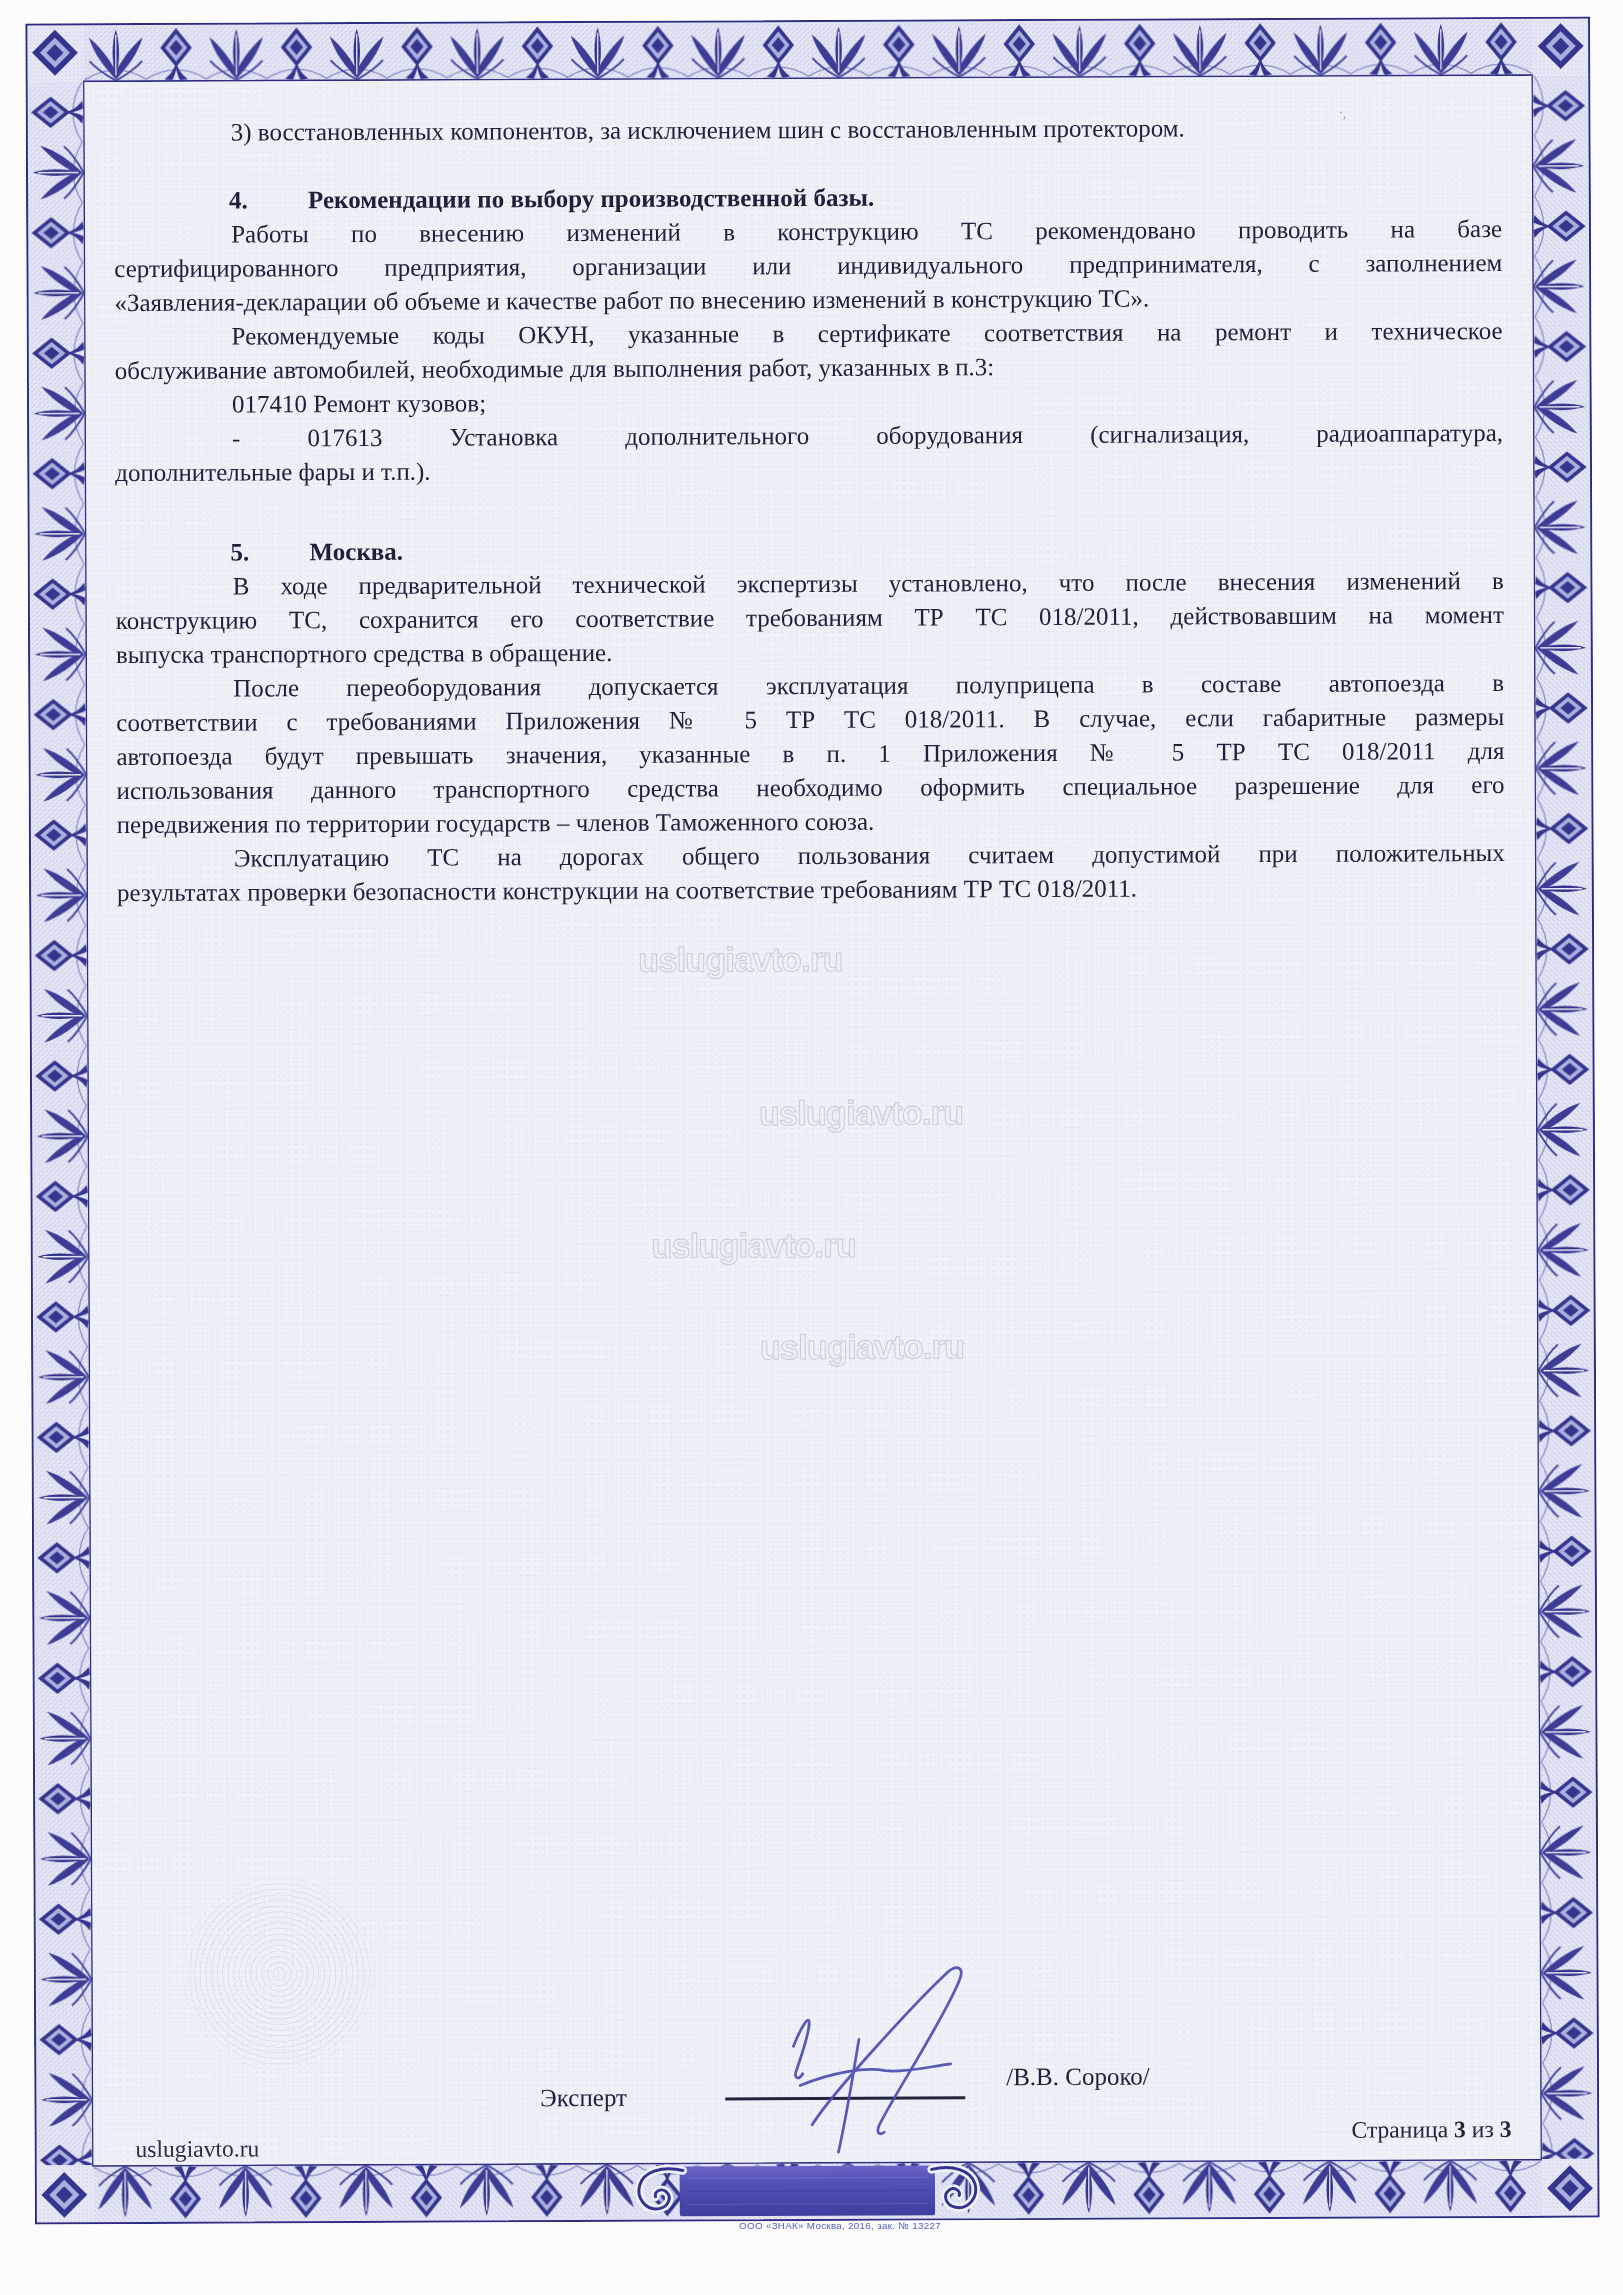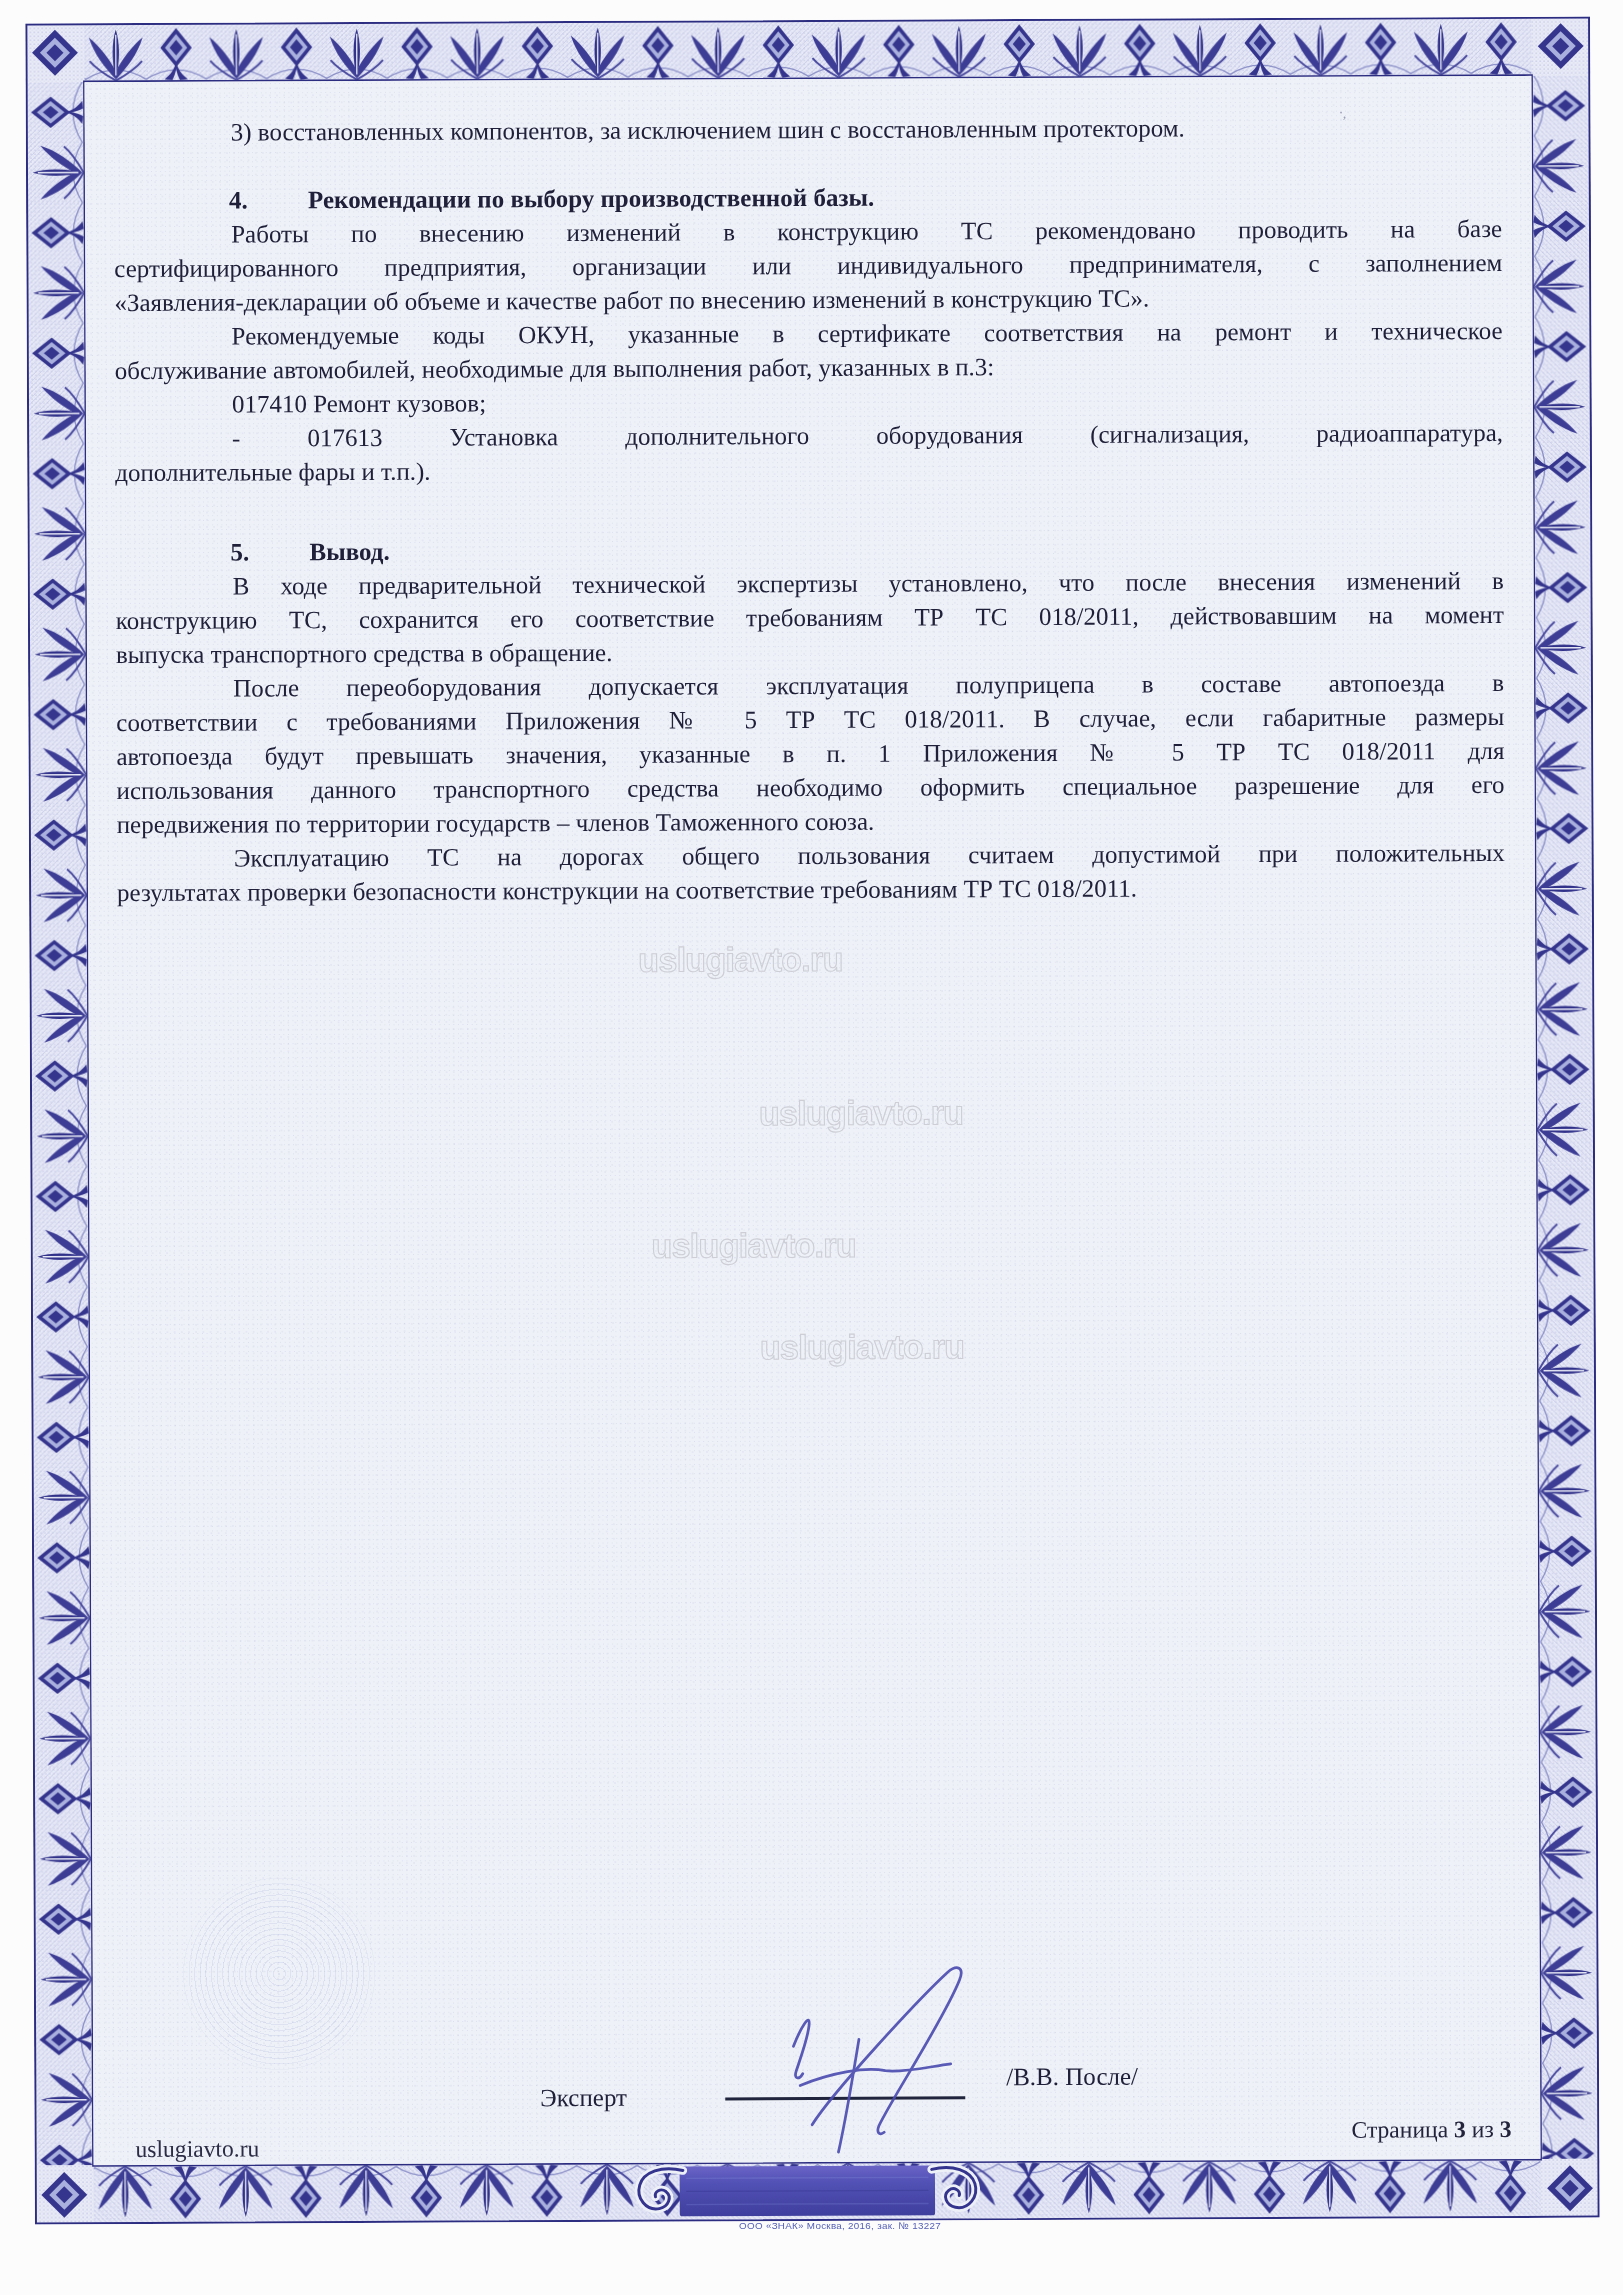--- a/index.html
+++ b/index.html
@@ -202,21 +202,21 @@
     <div class="ln hd"><span class="hnum">4.</span><span>Рекомендации по выбору производственной базы.</span></div>
     <div class="ln j ind">Работы по внесению изменений в конструкцию ТС рекомендовано проводить на базе</div>
     <div class="ln j">сертифицированного предприятия, организации или индивидуального предпринимателя, с заполнением</div>
     <div class="ln">«Заявления-декларации об объеме и качестве работ по внесению изменений в конструкцию ТС».</div>
     <div class="ln j ind">Рекомендуемые коды ОКУН, указанные в сертификате соответствия на ремонт и техническое</div>
     <div class="ln">обслуживание автомобилей, необходимые для выполнения работ, указанных в п.3:</div>
     <div class="ln ind">017410 Ремонт кузовов;</div>
     <div class="ln j ind">- 017613 Установка дополнительного оборудования (сигнализация, радиоаппаратура,</div>
     <div class="ln">дополнительные фары и т.п.).</div>
     <div class="sp70"></div>
-    <div class="ln hd"><span class="hnum">5.</span><span>Вывод.</span></div>
+    <div class="ln hd"><span class="hnum">5.</span><span>Москва.</span></div>
     <div class="ln j ind">В ходе предварительной технической экспертизы установлено, что после внесения изменений в</div>
     <div class="ln j">конструкцию ТС, сохранится его соответствие требованиям ТР ТС 018/2011, действовавшим на момент</div>
     <div class="ln">выпуска транспортного средства в обращение.</div>
     <div class="ln j ind">После переоборудования допускается эксплуатация полуприцепа в составе автопоезда в</div>
     <div class="ln j">соответствии с требованиями Приложения № 5 ТР ТС 018/2011. В случае, если габаритные размеры</div>
     <div class="ln j">автопоезда будут превышать значения, указанные в п. 1 Приложения № 5 ТР ТС 018/2011 для</div>
     <div class="ln j">использования данного транспортного средства необходимо оформить специальное разрешение для его</div>
     <div class="ln">передвижения по территории государств – членов Таможенного союза.</div>
     <div class="ln j ind">Эксплуатацию ТС на дорогах общего пользования считаем допустимой при положительных</div>
     <div class="ln">результатах проверки безопасности конструкции на соответствие требованиям ТР ТС 018/2011.</div>
@@ -225,21 +225,21 @@
   <div class="expert-label">Эксперт</div>
   <div class="sig-line"></div>
   <svg class="sig-svg" viewBox="0 0 360 310" xmlns="http://www.w3.org/2000/svg">
     <g fill="none" stroke="#4c4cb0" stroke-width="4.2" stroke-linecap="round" opacity="0.92">
       <path d="M88,250 C120,200 250,60 296,18 C310,6 322,10 314,30 C290,90 210,210 190,252 C186,262 190,268 198,262"></path>
       <path d="M60,130 C72,100 86,78 84,98 C82,118 70,150 64,168 C60,180 68,182 74,172"></path>
       <path d="M70,190 C120,170 170,162 200,168 C225,172 268,162 300,158"></path>
       <path d="M160,120 C150,180 140,240 128,292"></path>
     </g>
   </svg>
-  <div class="signer-name">/В.В. После/</div>
+  <div class="signer-name">/В.В. Сороко/</div>
 
   <div class="page-num"><span>Страница</span>&nbsp;<b>3</b>&nbsp;<span>из</span>&nbsp;<b>3</b></div>
   <div class="site-footer">uslugiavto.ru</div>
 
 </div>
 
 <div class="printer-info">ООО «ЗНАК» Москва, 2016, зак. № 13227</div>
 
 
 </body></html>

